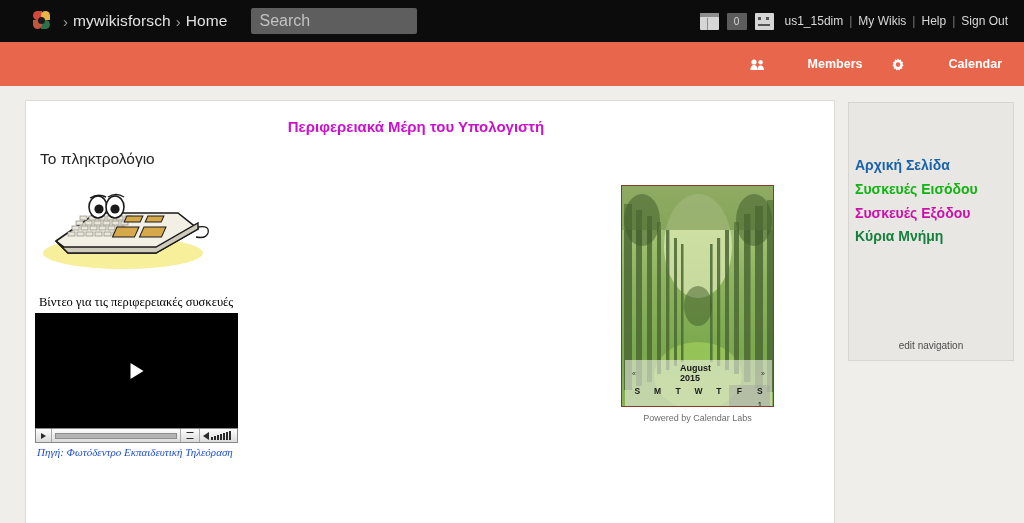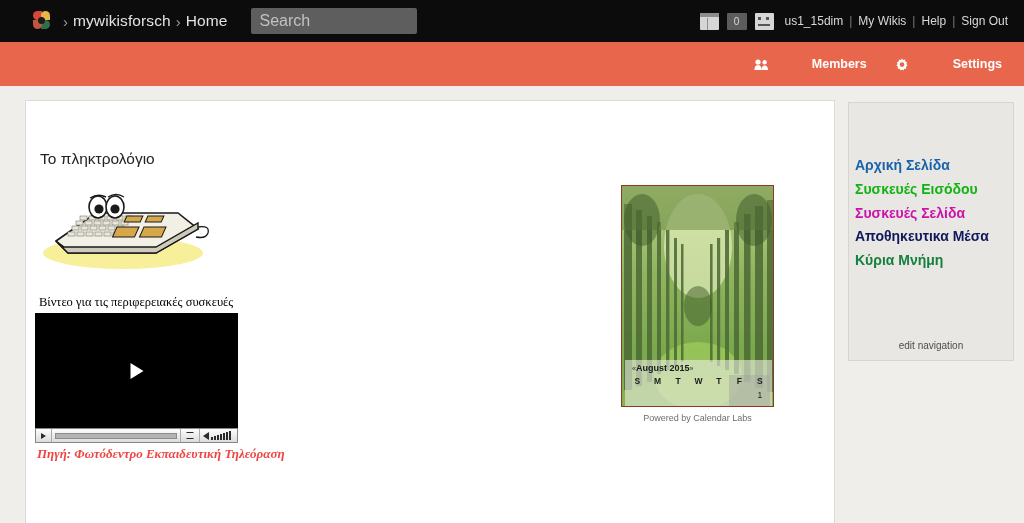--- a/index.html
+++ b/index.html
@@ -232,21 +232,21 @@
   .vc-vol .bars {
     display: flex; align-items: flex-end;
     height: 9px; margin-left: 2px;
   }
   .vc-vol .bars span {
     width: 2px; background: #2a2a2a; margin-right: 1px;
   }
   .source-note {
     position: absolute; left: 11px; top: 345px;
     font-family: "Liberation Serif", serif;
-    font-style: italic; font-size: 13px; color: #ef4444; font-weight: bold;
+    font-style: italic; font-size: 11px; color: #1d4ed8;
   }
 
   
   .cal-wrap {
     position: absolute; left: 595px; top: 84px;
     width: 153px;
   }
   .cal-photo {
     width: 153px; height: 222px;
     border: 1px solid #8b3a2a;
@@ -260,20 +260,21 @@
     position: absolute; left: 3px; top: 174px;
     width: 147px; height: 130px;
     background: rgba(233,236,222,0.62);
     padding: 3px 2px 2px 2px;
     font-size: 8px; color: #141414;
   }
   .cal-head {
     display: flex; align-items: center;
     justify-content: flex-start;
     padding: 0 5px 2px 5px;
+    gap: 44px;
   }
   .cal-arrow { font-size: 7px; color: #333; }
   .cal-month { font-size: 9px; font-weight: bold; color: #1a1a1a; }
   table.cal {
     width: 100%; border-collapse: collapse;
     text-align: center;
   }
   table.cal th {
     font-size: 8.5px; font-weight: bold; color: #1b1b1b;
     padding: 1px 0 2px 0;
@@ -360,28 +361,29 @@
     </span>
     <span>Members</span>
   </a>
   <a href="#" class="ob-item">
     <span class="ob-ico">
       <svg width="14" height="14" viewBox="0 0 14 14">
         <path fill="#fff" d="M7 0.4l1.1 1.6 1.9-0.5 0.3 2 1.9 0.7-0.9 1.8 1.3 1.5-1.6 1.2 0.3 2-2 0.1-0.9 1.8L7 11.6l-1.4 1-0.9-1.8-2-0.1 0.3-2L1.4 7.5l1.3-1.5L1.8 4.2l1.9-0.7 0.3-2 1.9 0.5z"></path>
         <circle cx="7" cy="6.6" r="2.3" fill="#e8674c"></circle>
       </svg>
     </span>
-    <span>Settings</span>
+    <span>Calendar</span>
   </a>
 </div>
 
 <div class="page">
 
   <div class="content-card">
 
+    <div class="doc-title">Περιφερειακά Μέρη του Υπολογιστή</div>
     <div class="sub-head">Το πληκτρολόγιο</div>
 
     <div class="kbd-wrap">
       <svg width="178" height="80" viewBox="0 0 178 80">
         <ellipse cx="85" cy="62" rx="80" ry="16" fill="#f7ef9a"></ellipse>
         <path d="M18 50 L58 22 L140 22 L160 38 L118 62 L30 62 Z" fill="#f2efe4" stroke="#1a1a1a" stroke-width="1.6"></path>
         <path d="M18 50 L30 62 L118 62 L160 38 L160 32 L118 56 L26 56 Z" fill="#cfcbbc" stroke="#1a1a1a" stroke-width="1.4"></path>
         <g stroke="#8d8a80" stroke-width="0.7" fill="#e9e6da">
           <rect x="30" y="41" width="7" height="4"></rect>
             <rect x="39" y="41" width="7" height="4"></rect>
@@ -539,20 +541,19 @@
       </div>
       <div class="cal-credit">Powered by Calendar Labs</div>
     </div>
 
   </div>
 
   <div class="nav-panel">
     <div class="nav-list" id="nav-list">
         <a href="#" class="nav-link" style="color: rgb(24, 98, 171);">Αρχική Σελίδα</a>
         <a href="#" class="nav-link" style="color: rgb(18, 179, 18);">Συσκευές Εισόδου</a>
-        <a href="#" class="nav-link" style="color: rgb(204, 17, 170);">Συσκευές Σελίδα</a>
-        <a href="#" class="nav-link" style="color: rgb(16, 24, 92);">Αποθηκευτικα Μέσα</a>
+        <a href="#" class="nav-link" style="color: rgb(204, 17, 170);">Συσκευές Εξόδου</a>
         <a href="#" class="nav-link" style="color: #15803d;">Κύρια Μνήμη</a>
       </div>
     <a href="#" class="nav-edit">edit navigation</a>
   </div>
 
 </div>
 
 </body></html>

